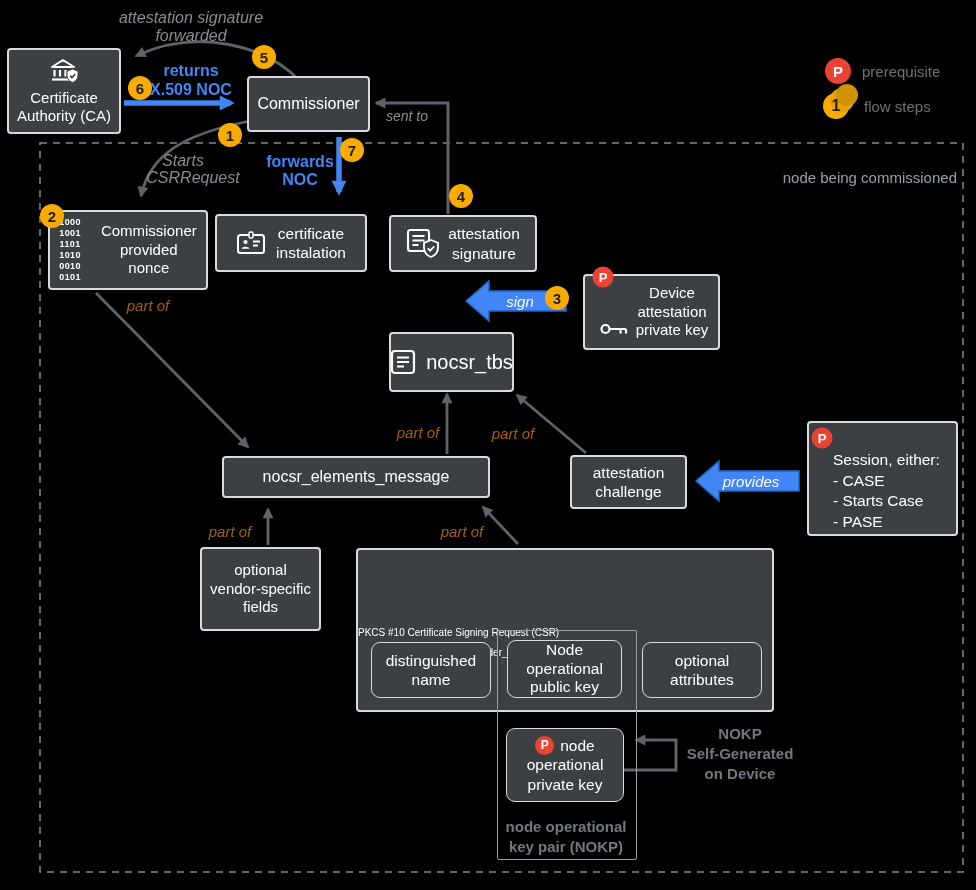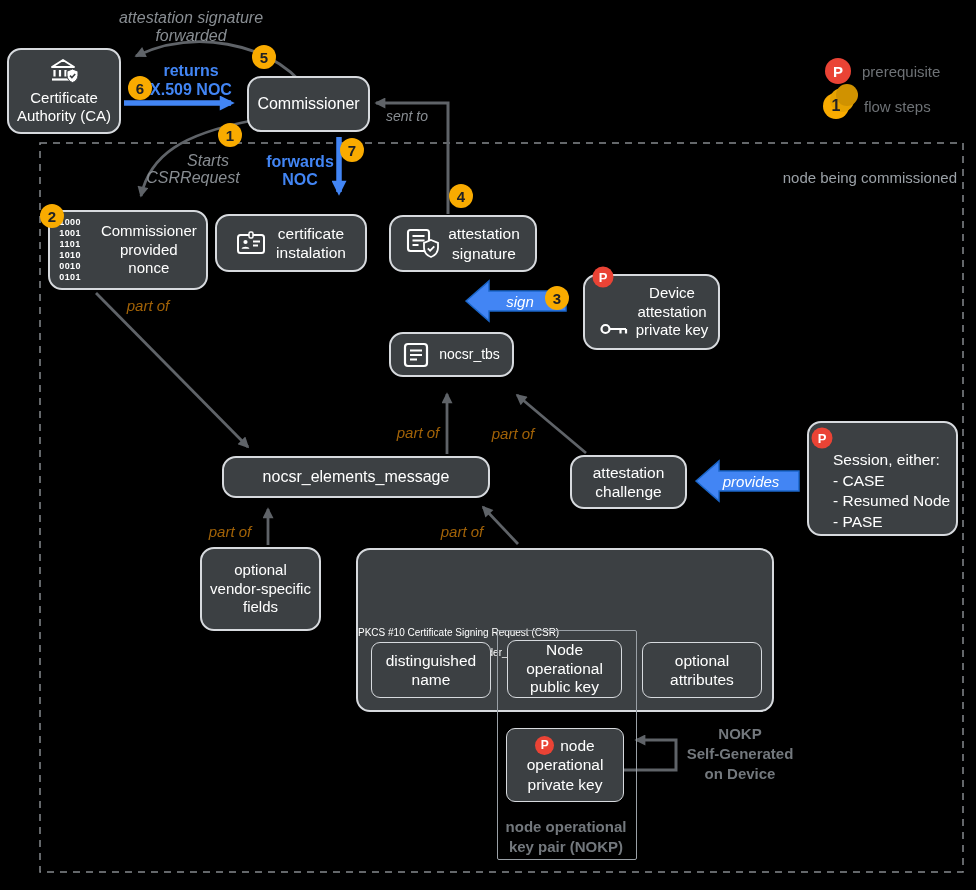--- a/index.html
+++ b/index.html
@@ -1,19 +1,19 @@
 <!DOCTYPE html>
 <html><head>
 <meta charset="utf-8">
 <style>
   html,body{margin:0;padding:0;background:#000;}
   .canvas{position:relative;width:976px;height:890px;background:#000;overflow:hidden;
           font-family:"Liberation Sans","DejaVu Sans",sans-serif;}
   svg.layer{position:absolute;left:0;top:0;z-index:1;}
-  .box{position:absolute;background:#3c4043;border:2px solid #d7dade;border-radius:14px;
+  .box{position:absolute;background:#3c4043;border:2px solid #d7dade;border-radius:4px;
        box-sizing:border-box;color:#fff;display:flex;align-items:center;justify-content:center;
        text-align:center;font-size:15px;font-weight:500;line-height:1.25;z-index:2;}
   .inner{border-width:1.5px;border-radius:9px;z-index:4;font-size:15.5px;}
   .col{display:flex;flex-direction:column;align-items:center;}
   .row{display:flex;flex-direction:row;align-items:center;}
   .bin{font-size:9px;font-weight:700;line-height:1.22;letter-spacing:.4px;}
   .lbl{position:absolute;transform:translate(-50%,-50%);white-space:nowrap;z-index:5;text-align:right;}
   .lbl-r{position:absolute;transform:translate(-100%,-50%);white-space:nowrap;z-index:5;}
   .lbl-l{position:absolute;transform:translate(0,-50%);white-space:nowrap;z-index:5;}
   .it{font-style:italic;color:#a16207;font-size:15px;font-weight:500;}
@@ -152,21 +152,21 @@
         </svg>
       </div>
       <div class="col">
         <div>Device</div>
         <div>attestation</div>
         <div>private key</div>
       </div>
     </div>
   </div>
 
-  <div class="box" style="left:389px;top:332px;width:125px;height:45px;font-size:14px">
+  <div class="box" style="left:389px;top:332px;width:125px;height:60px;font-size:20px">
     <div class="row" style="gap:10px">
       <svg width="26" height="26" viewBox="0 0 26 26">
         <rect x="2" y="2" width="22" height="22" rx="3" stroke="#fff" stroke-width="2.2" fill="none"></rect>
         <path d="M7 8.5 H19 M7 13 H19 M7 17.5 H14" stroke="#fff" stroke-width="2.2"></path>
       </svg>
       <div>nocsr_tbs</div>
     </div>
   </div>
 
   <div class="box" style="left:222px;top:456px;width:268px;height:42px;font-size:16px">
@@ -178,21 +178,21 @@
       <div>attestation</div>
       <div>challenge</div>
     </div>
   </div>
 
   <div class="box" style="left:807px;top:421px;width:151px;height:115px;align-items:flex-start;justify-content:flex-start;
        padding:27px 4px 8px 24px;text-align:left;font-size:15.5px;line-height:20.5px">
     <div>
       <div>Session, either:</div>
       <div>- CASE</div>
-      <div>- Resumed Node</div>
+      <div>- Starts Case</div>
       <div>- PASE</div>
     </div>
   </div>
 
   <div class="box" style="left:200px;top:547px;width:121px;height:84px">
     <div class="col">
       <div>optional</div>
       <div>vendor-specific</div>
       <div>fields</div>
     </div>
@@ -238,21 +238,21 @@
       </div>
       <div>operational</div>
       <div>private key</div>
     </div>
   </div>
 
   <div class="lbl it-lg" style="left:191px;top:18px">attestation signature</div>
   <div class="lbl it-lg" style="left:191px;top:36px">forwarded</div>
   <div class="lbl blue-lbl" style="left:191px;top:71px">returns</div>
   <div class="lbl blue-lbl" style="left:191px;top:90px">X.509 NOC</div>
-  <div class="lbl it-lg" style="left:208px;top:161px">Starts</div>
+  <div class="lbl it-lg" style="left:183px;top:161px">Starts</div>
   <div class="lbl it-lg" style="left:193px;top:178px">CSRRequest</div>
   <div class="lbl blue-lbl" style="left:300px;top:162px">forwards</div>
   <div class="lbl blue-lbl" style="left:300px;top:180px">NOC</div>
   <div class="lbl it-sm" style="left:407px;top:116px">sent to</div>
   <div class="lbl-r region-lbl" style="left:957px;top:177px">node being commissioned</div>
 
   <div class="lbl it" style="left:148px;top:305px">part of</div>
   <div class="lbl it" style="left:418px;top:432px">part of</div>
   <div class="lbl it" style="left:513px;top:433px">part of</div>
   <div class="lbl it" style="left:230px;top:531px">part of</div>

